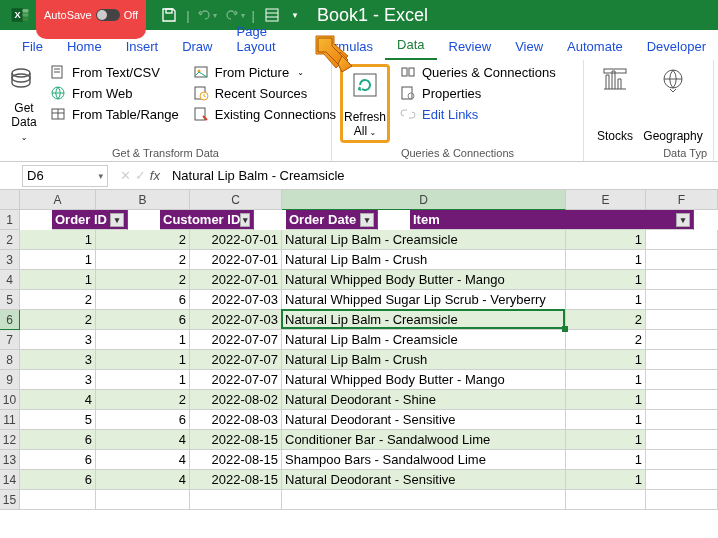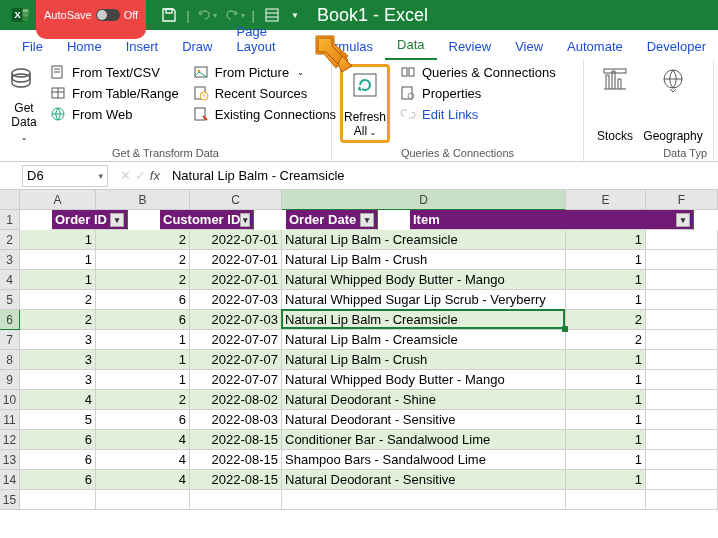--- a/index.html
+++ b/index.html
@@ -169,35 +169,35 @@
                 <rect x="2" y="2" width="10" height="12" fill="none" stroke="#555"></rect>
                 <line x1="4" y1="5" x2="10" y2="5" stroke="#555"></line>
                 <line x1="4" y1="8" x2="10" y2="8" stroke="#555"></line>
               </svg>
             </span>
             <span>From Text/CSV</span>
           </div>
         <div class="small-btn">
             <span class="icon-sm">
               <svg width="16" height="16">
+                <circle cx="8" cy="8" r="6" fill="none" stroke="#2a7"></circle>
+                <path d="M2 8h12M8 2a10 10 0 0 1 0 12M8 2a10 10 0 0 0 0 12" fill="none" stroke="#2a7"></path>
+              </svg>
+            </span>
+            <span>From Web</span>
+          </div>
+        <div class="small-btn">
+            <span class="icon-sm">
+              <svg width="16" height="16">
                 <rect x="2" y="3" width="12" height="10" fill="none" stroke="#555"></rect>
                 <line x1="2" y1="7" x2="14" y2="7" stroke="#555"></line>
                 <line x1="8" y1="3" x2="8" y2="13" stroke="#555"></line>
               </svg>
             </span>
             <span>From Table/Range</span>
-          </div>
-        <div class="small-btn">
-            <span class="icon-sm">
-              <svg width="16" height="16">
-                <circle cx="8" cy="8" r="6" fill="none" stroke="#2a7"></circle>
-                <path d="M2 8h12M8 2a10 10 0 0 1 0 12M8 2a10 10 0 0 0 0 12" fill="none" stroke="#2a7"></path>
-              </svg>
-            </span>
-            <span>From Web</span>
           </div>
       </div>
       <div class="ribbon-col-stack" style="margin-left:6px">
         <div class="small-btn">
             <span class="icon-sm">
               <svg width="16" height="16">
                 <rect x="2" y="3" width="12" height="10" fill="none" stroke="#555"></rect>
                 <circle cx="6" cy="7" r="1.5" fill="#f0a020"></circle>
                 <path d="M2 12l4-4 8 5" fill="none" stroke="#2a7"></path>
               </svg>

